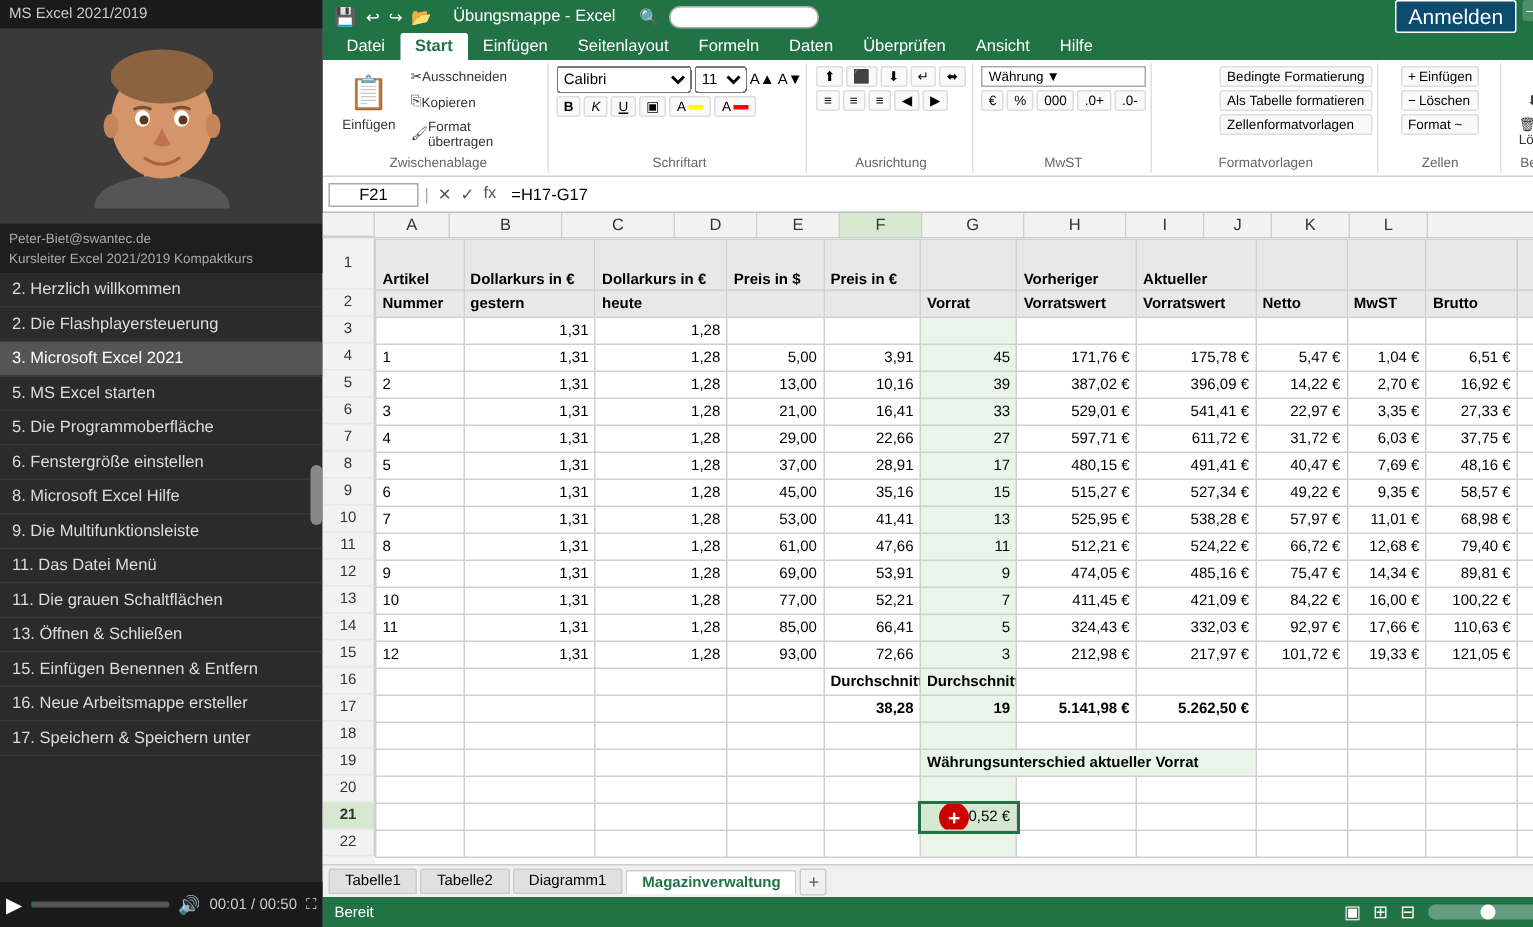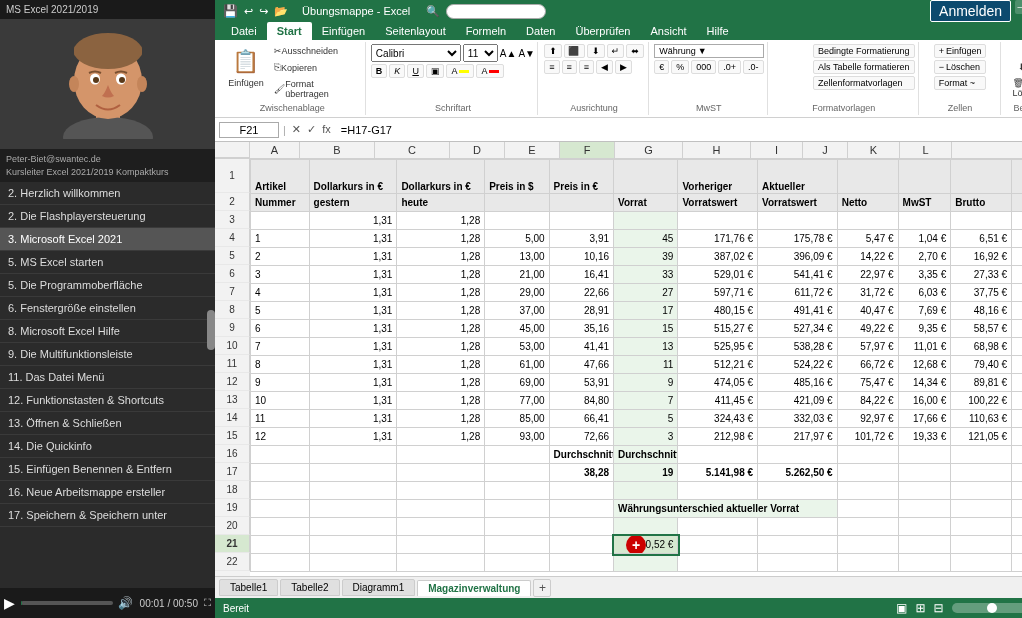--- a/index.html
+++ b/index.html
@@ -159,23 +159,22 @@
     <div class="sidebar-items">
       <div class="sidebar-item">2. Herzlich willkommen</div>
       <div class="sidebar-item">2. Die Flashplayersteuerung</div>
       <div class="sidebar-item active">3. Microsoft Excel 2021</div>
       <div class="sidebar-item">5. MS Excel starten</div>
       <div class="sidebar-item">5. Die Programmoberfläche</div>
       <div class="sidebar-item">6. Fenstergröße einstellen</div>
       <div class="sidebar-item">8. Microsoft Excel Hilfe</div>
       <div class="sidebar-item">9. Die Multifunktionsleiste</div>
       <div class="sidebar-item">11. Das Datei Menü</div>
-      <div class="sidebar-item">12. Funktionstasten &amp; Shortcuts</div>
+      <div class="sidebar-item">11. Die grauen Schaltflächen</div>
       <div class="sidebar-item">13. Öffnen &amp; Schließen</div>
-      <div class="sidebar-item">14. Die Quickinfo</div>
       <div class="sidebar-item">15. Einfügen Benennen &amp; Entfern</div>
       <div class="sidebar-item">16. Neue Arbeitsmappe ersteller</div>
       <div class="sidebar-item">17. Speichern &amp; Speichern unter</div>
     </div>
 
     <div style="position:absolute; right:0; top:310px; width:8px; height:40px; background:#888; border-radius:4px;"></div>
 
     <div class="video-controls" style="padding: 0 4px;">
       <span class="play-btn">▶</span>
       <div class="progress-bar-container">
@@ -608,21 +607,21 @@
                 <td class="right">14,34 €</td>
                 <td class="right">89,81 €</td>
                 <td></td>
               </tr>
 
               <tr>
                 <td class="center">10</td>
                 <td class="right">1,31</td>
                 <td class="right">1,28</td>
                 <td class="right">77,00</td>
-                <td class="right">84,80</td>
+                <td class="right">52,21</td>
                 <td class="right active-col">7</td>
                 <td class="right">411,45 €</td>
                 <td class="right">421,09 €</td>
                 <td class="right">84,22 €</td>
                 <td class="right">16,00 €</td>
                 <td class="right">100,22 €</td>
                 <td></td>
               </tr>
 
               <tr>

